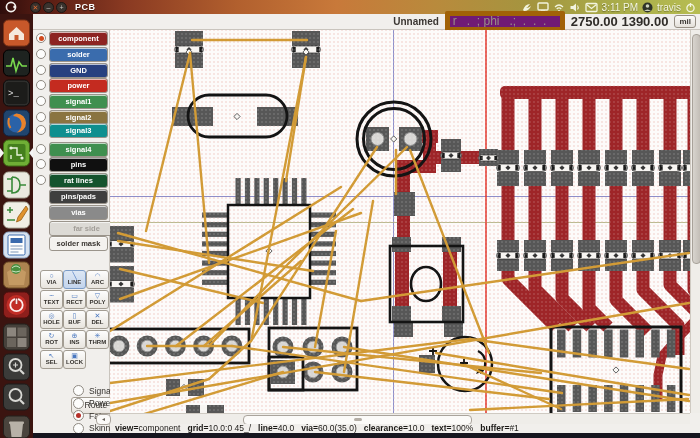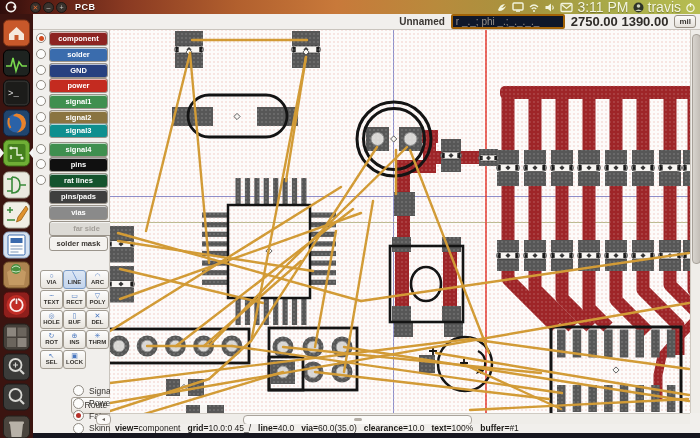--- a/index.html
+++ b/index.html
@@ -8,30 +8,30 @@
   .abs{position:absolute;}
   
   #menubar{left:0;top:0;width:700px;height:14px;
     background:linear-gradient(90deg,#2e0d0b 0%,#571c13 6%,#8a3a22 18%,#b2602e 34%,#c8793a 48%,#b98a3c 62%,#a4953f 76%,#a9ac49 88%,#b7bd52 100%);
     color:#fff;font-size:9px;display:flex;align-items:center;}
   #menubar .wtitle{font-weight:bold;letter-spacing:.5px;margin-left:8px;text-shadow:0 1px 1px #00000088;}
   .winbtn{width:9px;height:9px;border-radius:50%;background:#3a332e;border:1px solid #1c1714;
     display:inline-flex;align-items:center;justify-content:center;color:#c9c4be;font-size:7px;line-height:7px;margin-left:2px;}
   .winbtn.close{color:#e0682e;}
   #tray{display:flex;align-items:center;gap:4px;margin-left:auto;margin-right:4px;color:#f0f3d8;}
-  #tray .clock,#tray .user{font-size:14px;color:#f4f6e0;text-shadow:0 1px 1px #00000055;}
+  #tray .clock,#tray .user{font-size:10px;color:#f4f6e0;text-shadow:0 1px 1px #00000055;}
   
   #launcher{left:0;top:14px;width:33px;height:424px;background:#3b1410;border-right:1px solid #1f0a08;}
   
   #app{left:33px;top:14px;width:667px;height:424px;background:#f1efec;}
   #toolbar{left:33px;top:14px;width:667px;height:16px;background:#f1efec;border-bottom:1px solid #c9c4bd;
     display:flex;align-items:center;justify-content:flex-end;gap:6px;padding-right:4px;box-sizing:border-box;}
   #board-name{font-weight:bold;font-size:10px;color:#3a3632;}
-  #readout{width:104px;height:11px;background:#0f172a;border:2px solid #a16207;border-radius:2px;
-    font-size:10px;color:#979089;padding:0 3px;line-height:11px;overflow:hidden;white-space:nowrap;}
+  #readout{width:104px;height:11px;background:#701a75;border:5px solid #a16207;border-radius:2px;
+    font-size:12px;color:#979089;padding:0 3px;line-height:11px;overflow:hidden;white-space:nowrap;}
   #coords{font-size:13px;color:#2f2c28;font-weight:bold;}
   #unit-btn{font-size:8px;font-weight:bold;color:#3a3632;border:1px solid #968f85;border-radius:3px;
     background:linear-gradient(#fcfbfa,#e4e0da);padding:1px 4px;}
   
   #panel{left:33px;top:30px;width:77px;height:403px;background:#f1efec;border-right:1px solid #c9c4bd;box-sizing:border-box;}
   .layer-row{position:absolute;left:0;width:77px;height:14px;}
   .radio{position:absolute;left:3px;top:2px;width:8px;height:8px;border-radius:50%;
     border:1px solid #8f8a82;background:#fdfdfc;}
   .radio .dot{position:absolute;left:1.5px;top:1.5px;width:5px;height:5px;border-radius:50%;background:#d14a1e;}
   .layer-btn{position:absolute;left:16px;top:0;width:57px;height:13px;border:1px solid #9a948b;border-radius:3px;

